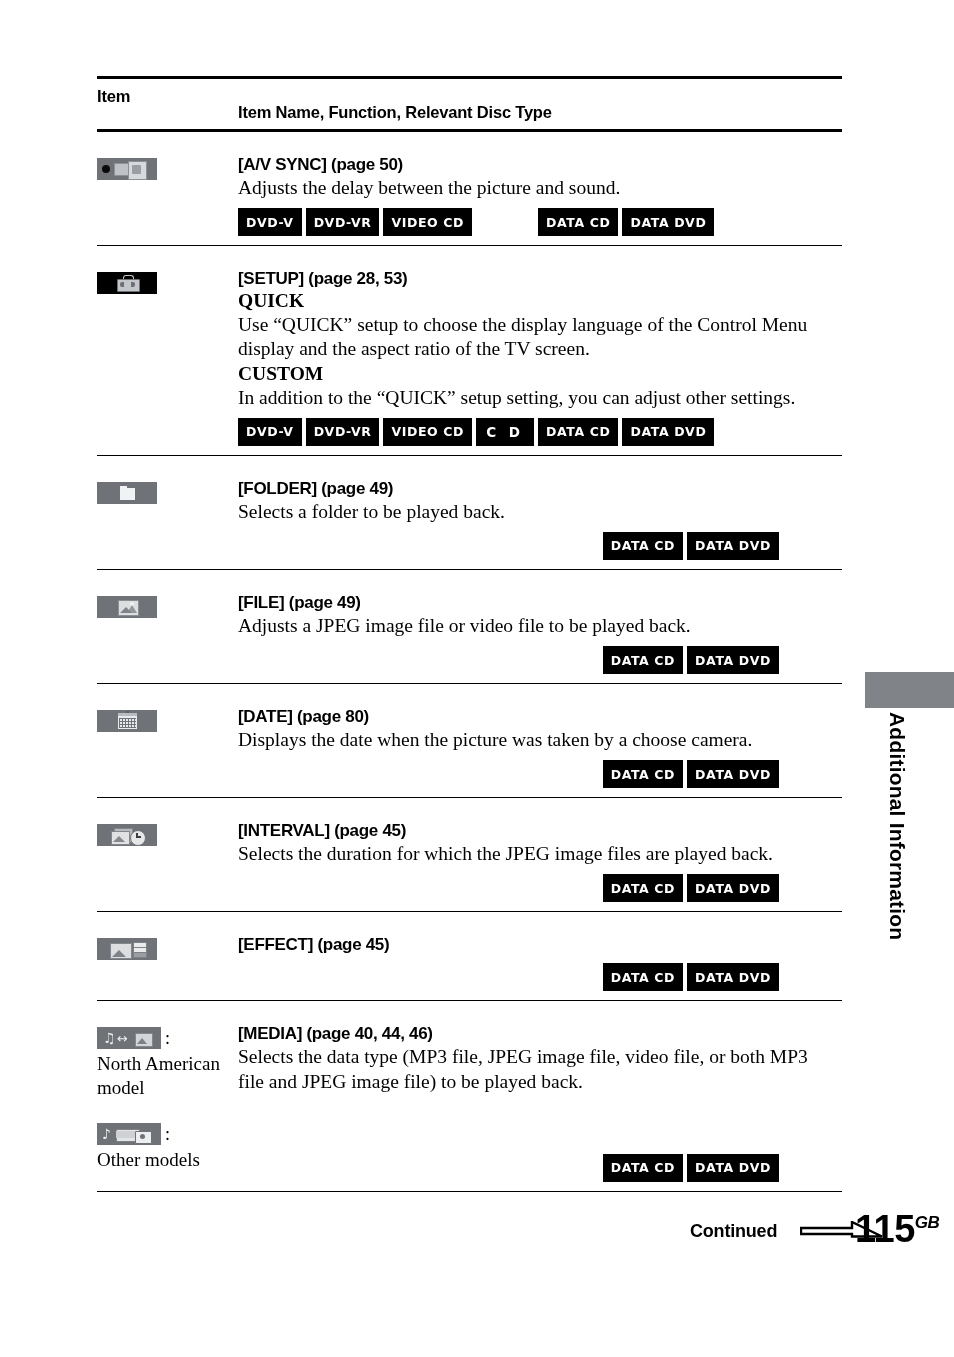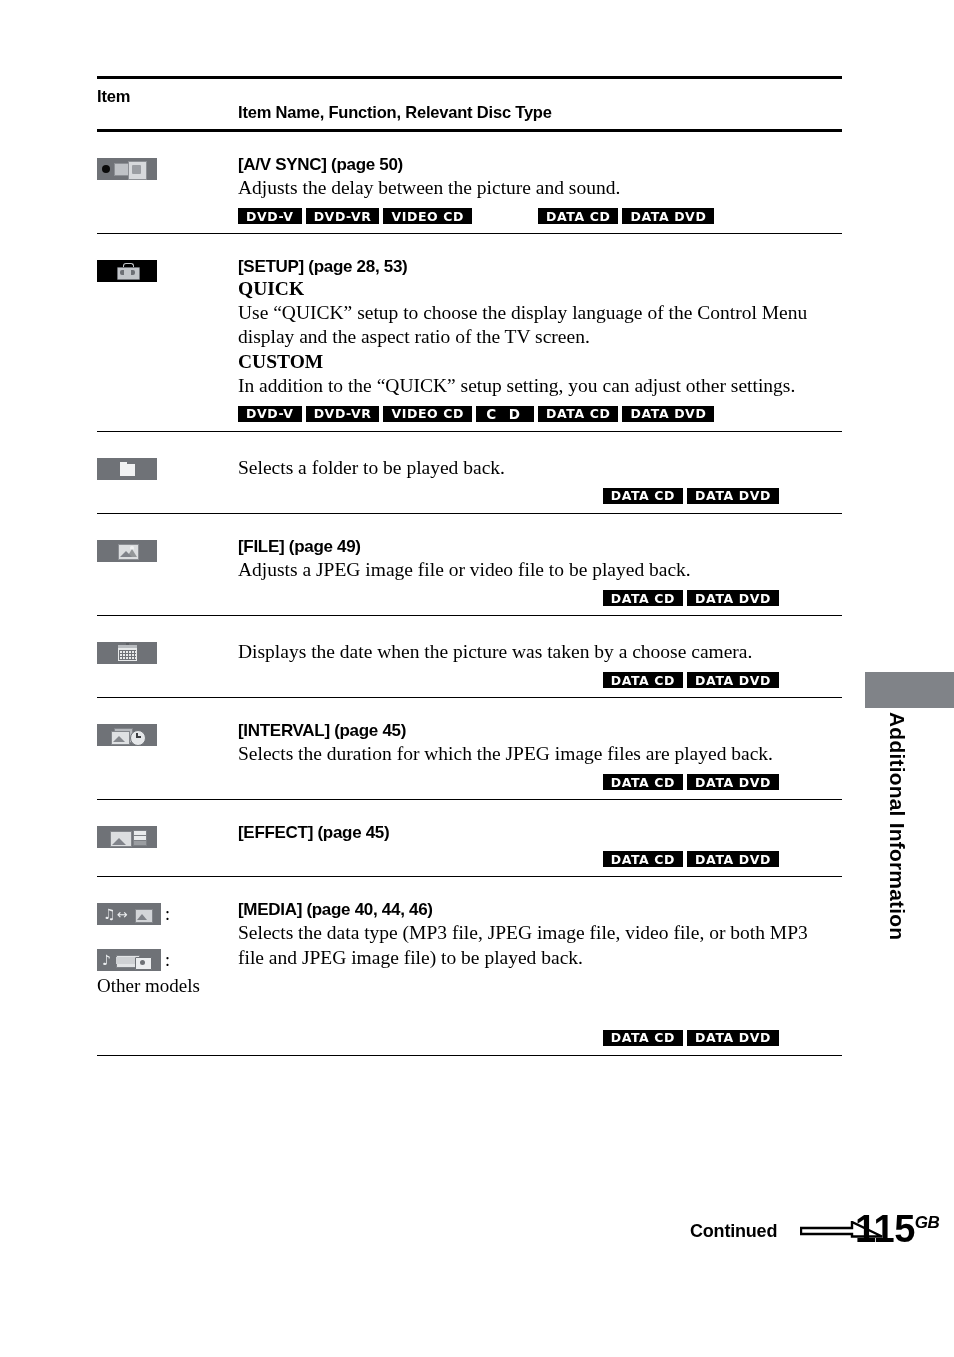--- a/index.html
+++ b/index.html
@@ -216,21 +216,21 @@
   }
   .badges.right { justify-content: flex-end; padding-right: 63px; }
   .badges.left  { justify-content: flex-start; }
   .badge {
     background: #000000;
     color: #ffffff;
     font-family: "DejaVu Sans", sans-serif;
     font-weight: bold;
     font-size: 12.5px;
     letter-spacing: 0.6px;
-    height: 16px;
+    height: 28px;
     min-width: 58px;
     padding: 0 8px;
     box-sizing: border-box;
     display: flex;
     align-items: center;
     justify-content: center;
     white-space: nowrap;
   }
   .badge.spacer { background: transparent; color: transparent; }
   .badge.cd { letter-spacing: 4px; font-size: 13.5px; }
@@ -341,20 +341,21 @@
     <div class="rule-thin"></div>
 
     <div class="row">
       <div class="icon-cell">
         <span class="chip">
           <span class="g fd-tab"></span>
           <span class="g fd-body"></span>
         </span>
       </div>
       <div class="body-cell">
+        <p class="title">[FOLDER] (page 49)</p>
         <p class="desc">Selects a folder to be played back.</p>
         <div class="badges right">
           <span class="badge">DATA CD</span>
           <span class="badge">DATA DVD</span>
         </div>
       </div>
     </div>
 
     <div class="rule-thin"></div>
 
@@ -382,20 +383,21 @@
     <div class="row">
       <div class="icon-cell">
         <span class="chip">
           <span class="g cal-nub"></span>
           <span class="g cal-top"></span>
           <span class="g cal-body"></span>
           <span class="g cal-grid"></span>
         </span>
       </div>
       <div class="body-cell">
+        <p class="title">[DATE] (page 80)</p>
         <p class="desc">Displays the date when the picture was taken by a choose camera.</p>
         <div class="badges right">
           <span class="badge">DATA CD</span>
           <span class="badge">DATA DVD</span>
         </div>
       </div>
     </div>
 
     <div class="rule-thin"></div>
 
@@ -444,20 +446,21 @@
     <div class="rule-thin"></div>
 
     <div class="row">
       <div class="icon-cell">
         <span class="chip" style="width:64px">
           <span class="g mn-note">♫</span>
           <span class="g mn-arrow">↔</span>
           <span class="g mn-pic"></span>
           <span class="g mn-hill"></span>
         </span><span class="chip-cap">:</span>
+        <div class="model-text">North American model</div>
 
         <div class="model-block2">
           <span class="chip" style="width:64px">
             <span class="g mo-note">♪</span>
             <span class="g mo-film"></span>
             <span class="g mo-filmh"></span>
             <span class="g mo-cam"></span>
             <span class="g mo-lens"></span>
           </span><span class="chip-cap">:</span>
           <div class="model-text">Other models</div>

